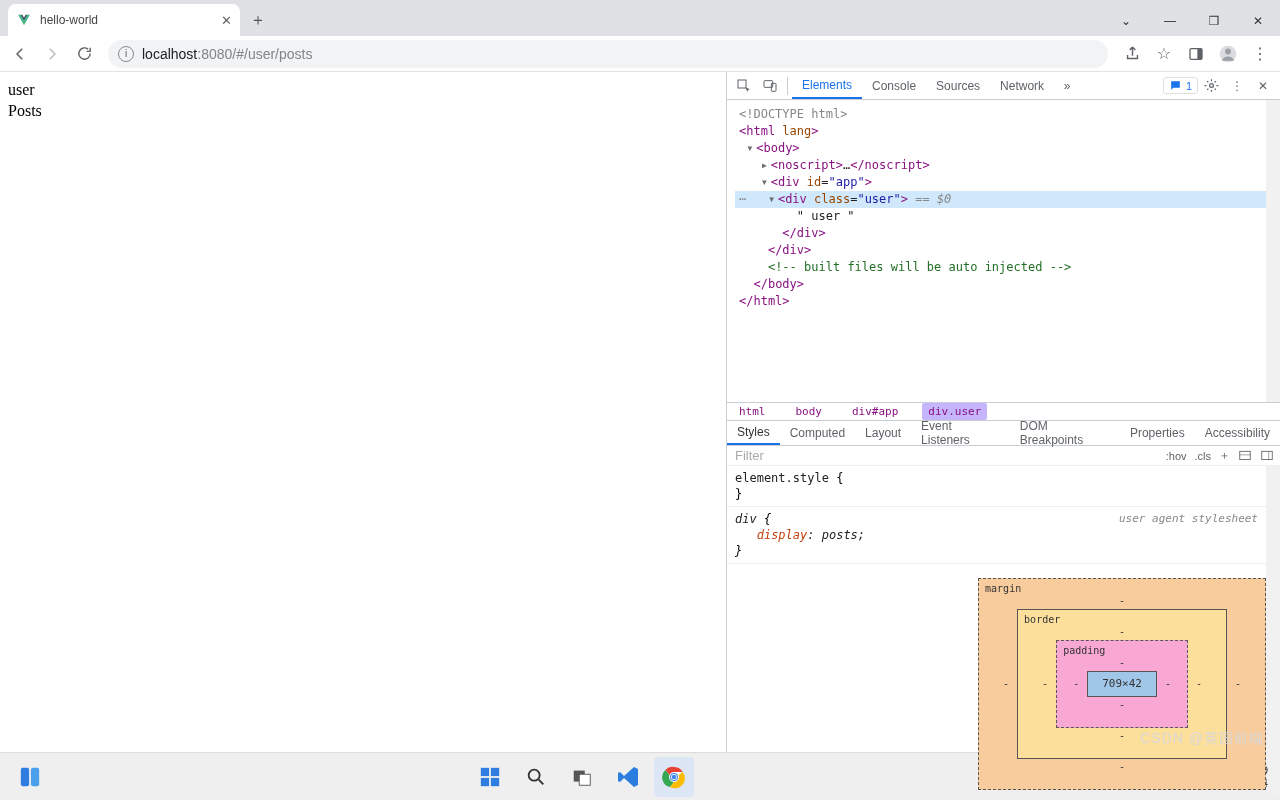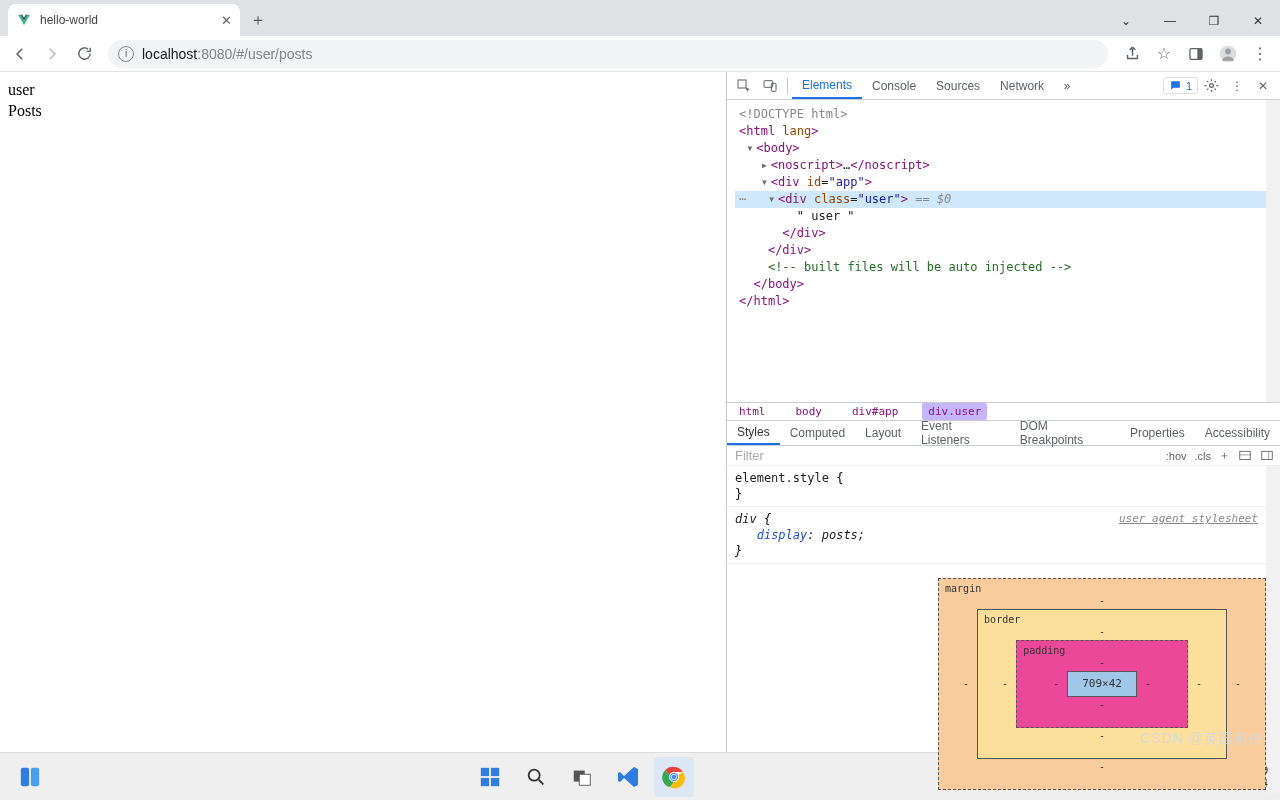--- a/index.html
+++ b/index.html
@@ -49,30 +49,30 @@
   .crumb { padding:2px 6px; color:#881280; }
   .crumb.active { background:#c4b5fd; border-radius:2px; }
   
   .dt-subtabs { height:27px; border-top:1px solid #cacdd1; border-bottom:1px solid #cacdd1; display:flex; align-items:flex-end; font-size:12px; color:#5f6368; }
   .dt-subtab { padding:0 10px; height:24px; display:flex; align-items:center; }
   .dt-subtab.active { color:#333; border-bottom:2px solid #1a73e8; }
   .styles-toolbar { height:26px; border-bottom:1px solid #eee; display:flex; align-items:center; padding:0 6px; gap:8px; color:#5f6368; font-size:11px; }
   .styles-filter { flex:1; font-size:13px; color:#aaa; padding:2px; }
   .styles-body { flex:1; overflow:auto; font-family: Consolas, monospace; font-size:12px; line-height:16px; position:relative; }
   .rule { padding:4px 8px; border-bottom:1px solid #eee; }
-  .rule .origin { float:right; color:#888; font-style:italic; font-size:11px;text-decoration:underline; }
-  .prop { color:#1d4ed8; }
+  .rule .origin { float:right; color:#888; font-style:italic; font-size:11px; }
+  .prop { color:#c2410c; }
   .valc { color:#222; }
   .selc { color:#222; }
   
   .box-model { display:flex; justify-content:flex-end; padding:14px 0 4px; }
   .bm-margin { background:#f9cc9d; border:1px dashed #555; padding:14px 24px; font-size:10px; color:#333; position:relative; }
   .bm-label { position:absolute; top:2px; left:6px; }
   .bm-border { background:#fddf9c; border:1px solid #555; padding:14px 24px; position:relative; }
-  .bm-padding { background:#ec4899; border:1px dashed #555; padding:14px 36px; position:relative; }
+  .bm-padding { background:#f9a8d4; border:1px dashed #555; padding:14px 16px; position:relative; }
   .bm-content { background:#a0c6e8; border:1px solid #555; padding:4px 14px; font-size:11px; text-align:center; }
   .bm-dash { text-align:center; font-size:10px; }
   .bm-row { display:flex; align-items:center; justify-content:space-between; gap:8px; }
   
   .taskbar { height:48px; background:#efefef; border-top:1px solid #dcdcdc; display:flex; align-items:center; padding:0 4px; }
   .tb-left { display:flex; gap:2px; align-items:center; margin-left:6px;}
   .tb-center { flex:1; display:flex; justify-content:center; gap:6px; }
   .tb-right { display:flex; align-items:center; gap:12px; margin-right:8px; color:#333; font-size:11px; }
   .tb-icon { width:40px; height:40px; display:flex; align-items:center; justify-content:center; border-radius:4px; }
   .tb-icon.active { background:#dce6f5; }

